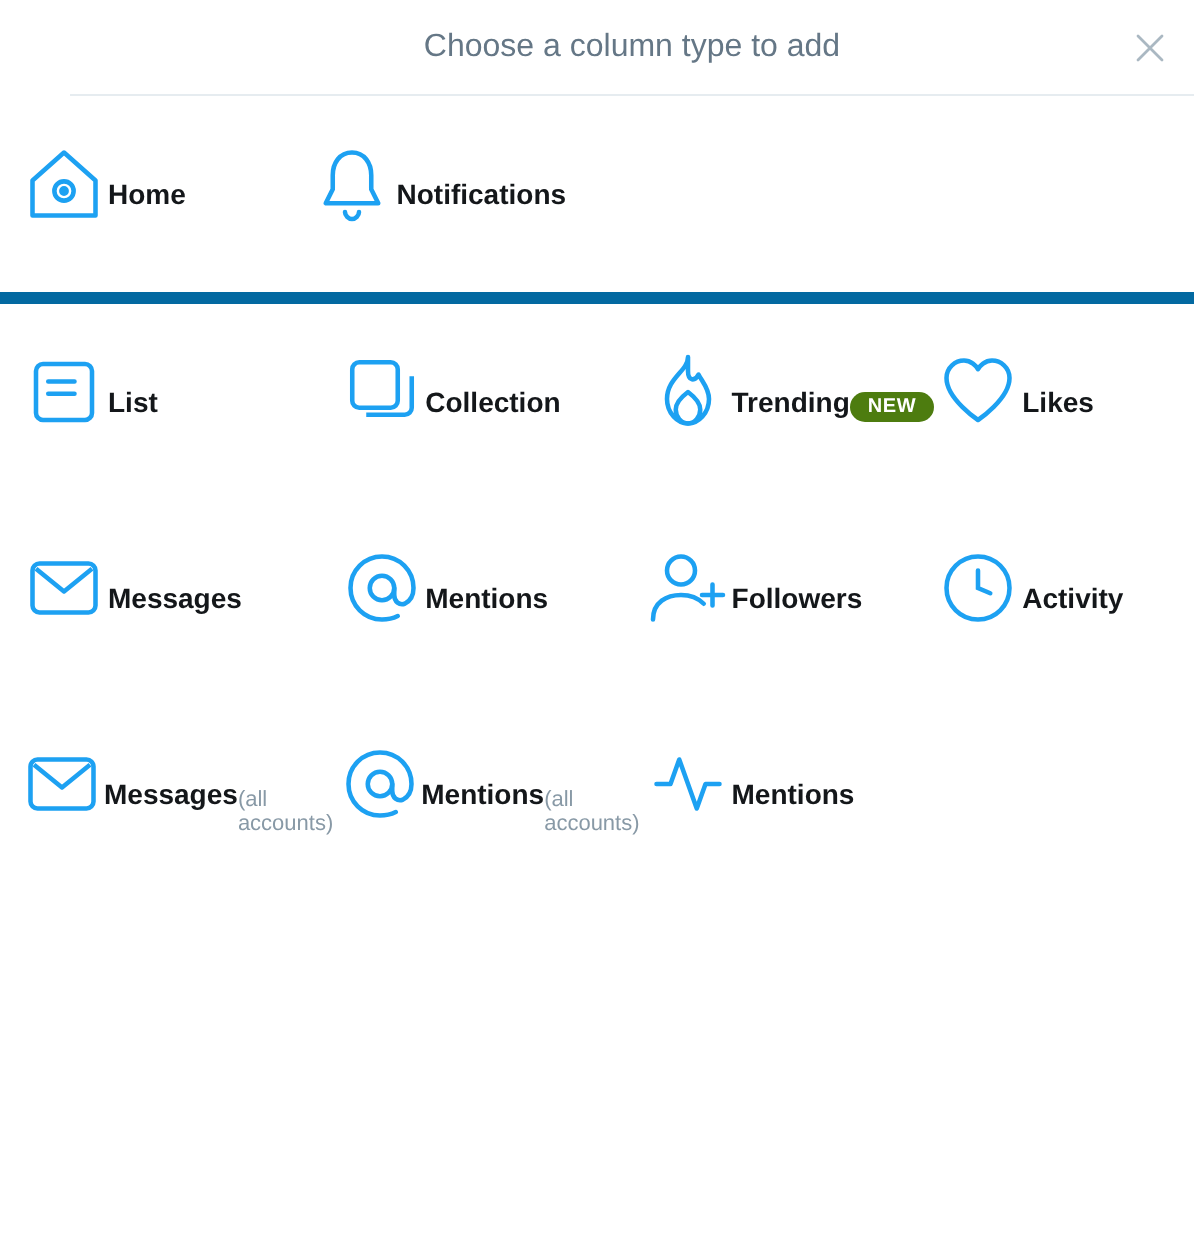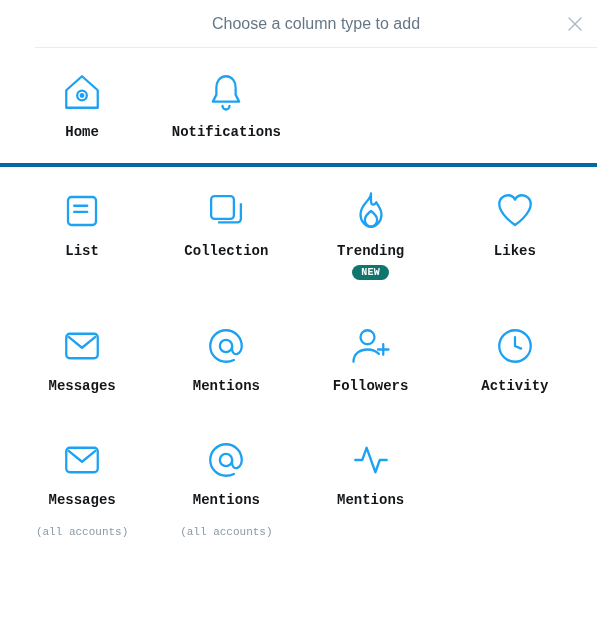--- a/index.html
+++ b/index.html
@@ -30,34 +30,32 @@
   top: 50%;
   transform: translateY(-50%);
   cursor: pointer;
   color: #aab8c2;
 }
 .close-btn svg { display: block; }
 .section {
   padding: 22px 10px 22px 10px;
 }
 .divider {
-  border-top: 4px solid #0369a1;
-  text-align: center;
+  border-top: 6px solid #0369a1;
 }
 .grid {
   display: grid;
   grid-template-columns: repeat(4, 1fr);
   row-gap: 44px;
 }
 .item {
   display: flex;
-  flex-direction: column;
+  flex-direction: row;
   align-items: center;
   cursor: pointer;
-  font-family: Liberation Mono, monospace;
 }
 .icon {
   width: 44px;
   height: 44px;
   color: #1da1f2;
   display: flex;
   align-items: center;
   justify-content: center;
   margin-bottom: 10px;
 }
@@ -67,21 +65,21 @@
   font-weight: 700;
   color: #14171a;
   line-height: 1.2;
 }
 .sublabel {
   font-size: 11px;
   color: #8899a6;
   margin-top: 17px;
 }
 .badge {
-  background: #0f766e;
+  background: #4d7c0f;
   color: #fff;
   font-size: 10px;
   font-weight: 700;
   padding: 2px 9px;
   border-radius: 10px;
   margin-top: 5px;
   letter-spacing: 0.3px;
 }
 </style>
 </head>

